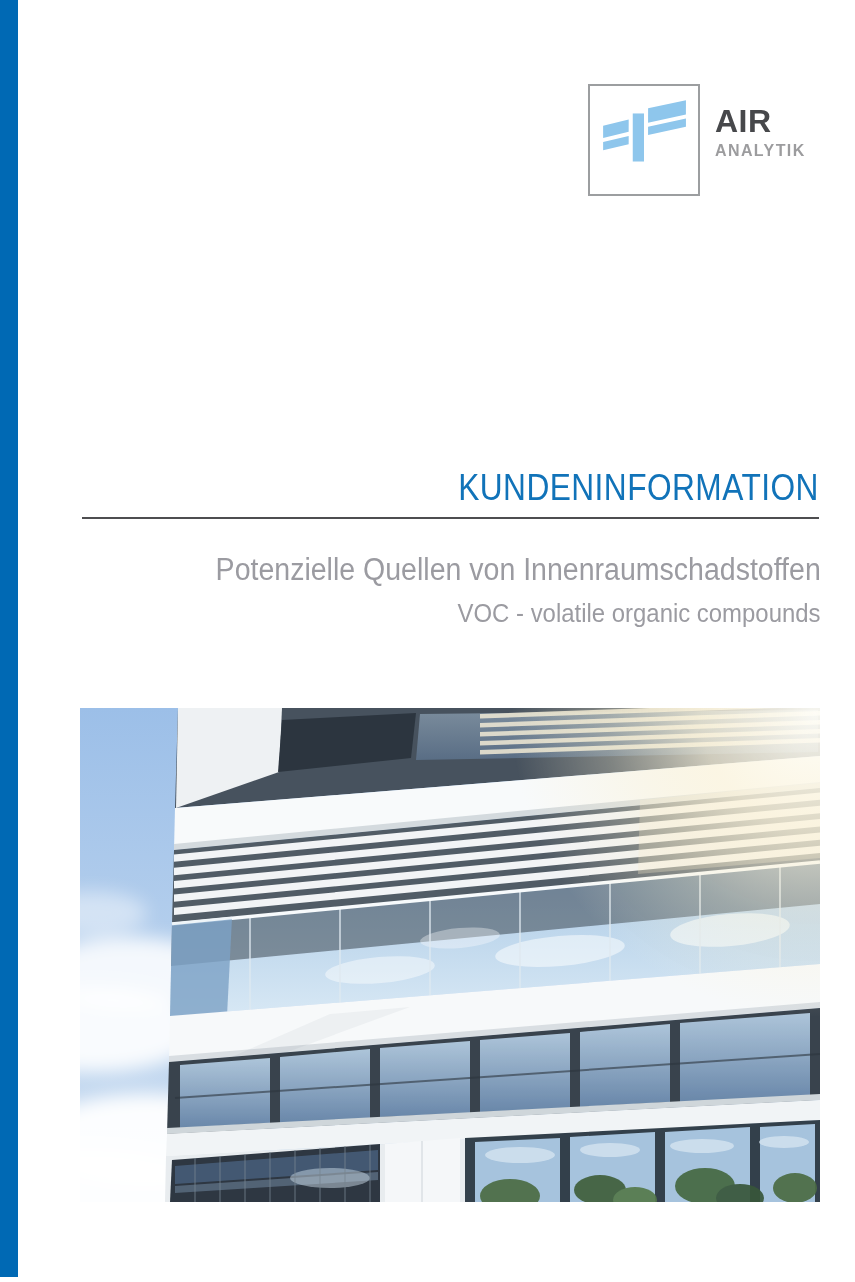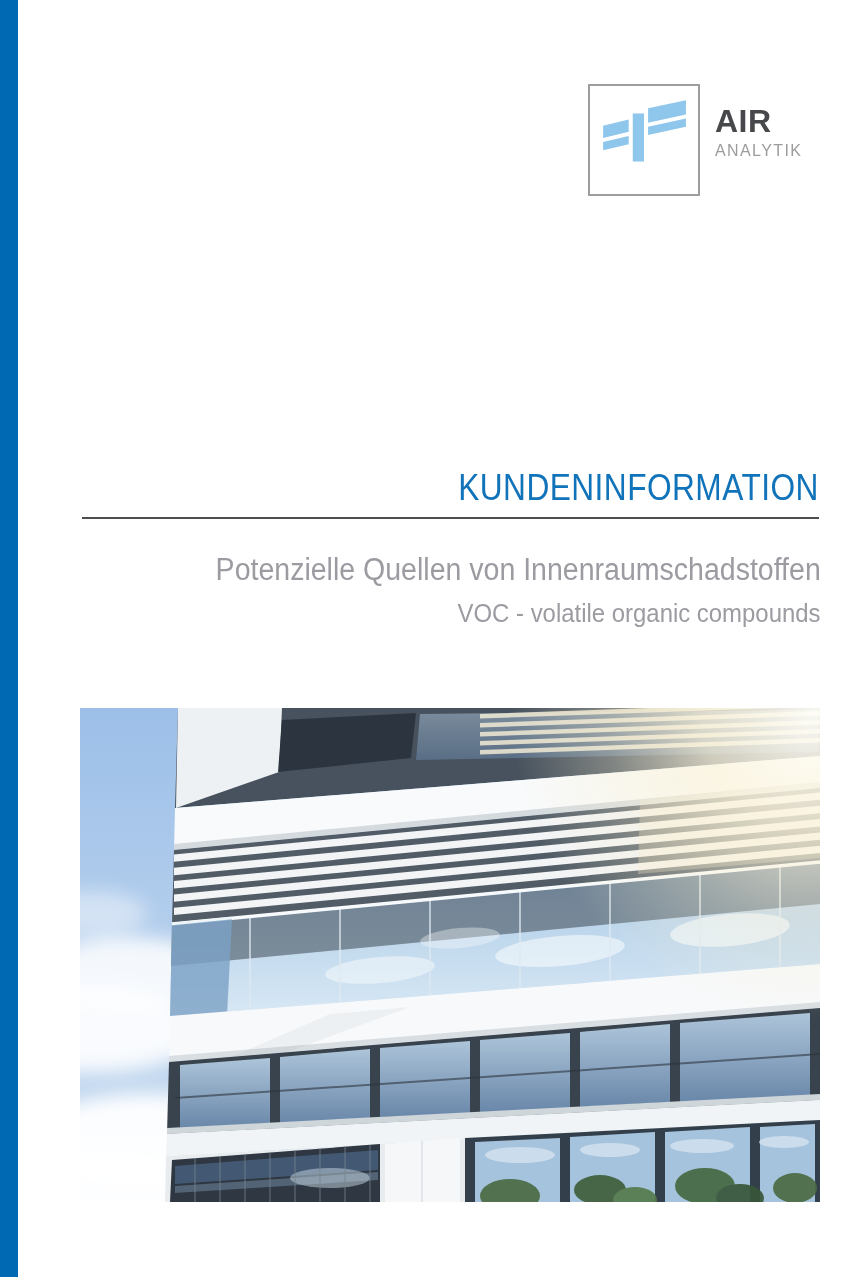--- a/index.html
+++ b/index.html
@@ -10,21 +10,21 @@
   .accent-bar{position:absolute;left:0;top:0;width:18px;height:1277px;background:#0069b4;}
   
   .logo{position:absolute;left:588px;top:84px;width:230px;height:115px;}
   .logo-box{
     position:absolute;left:0;top:0;width:112px;height:112px;box-sizing:border-box;
     border:2px solid #9c9ea0;background:#ffffff;
     display:flex;align-items:center;justify-content:center;
   }
   .logo-text{position:absolute;left:127px;top:21px;}
   .logo-air{font-size:32px;font-weight:bold;color:#47484b;letter-spacing:.5px;line-height:1;}
-  .logo-analytik{font-size:16px;font-weight:normal;color:#9c9c9e;letter-spacing:1.4px;line-height:1;margin-top:6px;}
+  .logo-analytik{font-size:16px;font-weight:bold;color:#9c9c9e;letter-spacing:1.4px;line-height:1;margin-top:6px;}
   
   .kicker{
     position:absolute;right:35px;top:467px;font-size:36px;font-weight:400;color:#1173b9;
     white-space:nowrap;letter-spacing:.5px;transform:scaleX(.88);transform-origin:100% 50%;
   }
   .rule{position:absolute;left:82px;top:517px;width:737px;height:2px;background:#4e4e50;}
   .doc-title{
     position:absolute;right:33px;top:552px;font-size:31px;color:#9b9ba1;
     white-space:nowrap;transform:scaleX(.92);transform-origin:100% 50%;
   }

